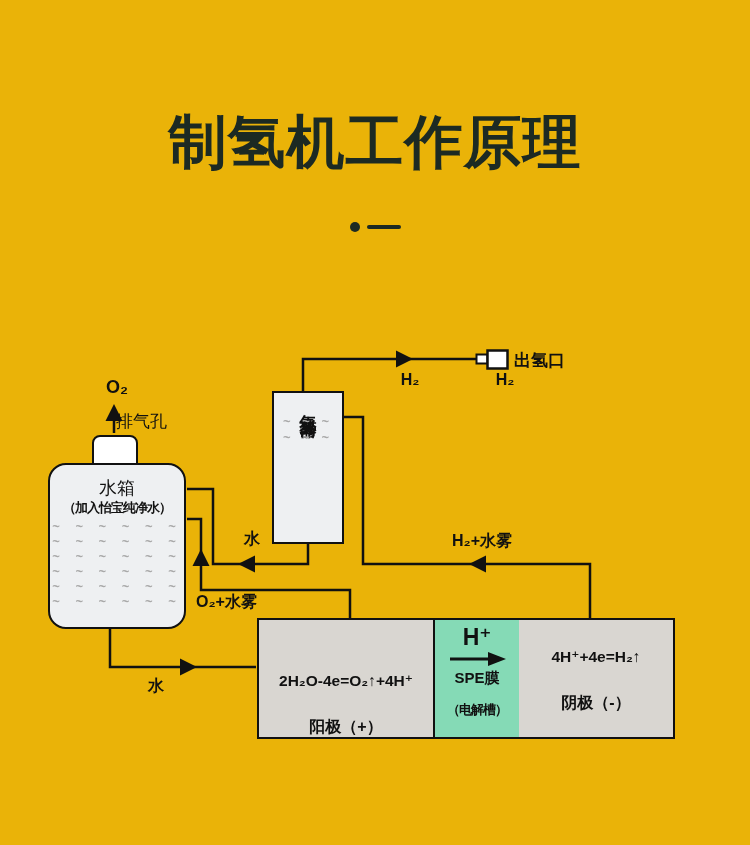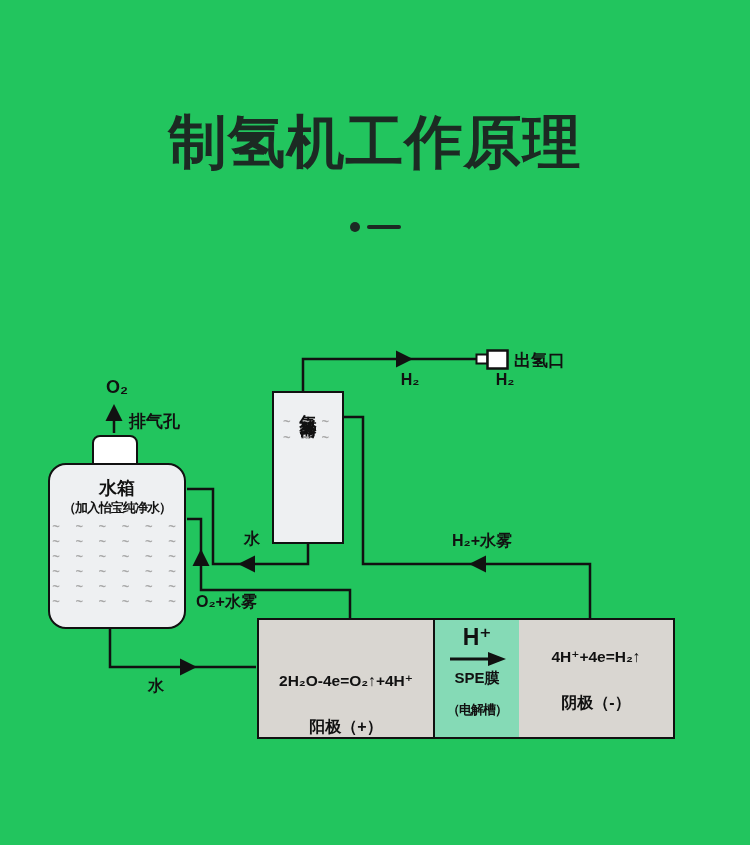--- a/index.html
+++ b/index.html
@@ -1,45 +1,45 @@
 <!DOCTYPE html>
 <html><head>
 <meta charset="utf-8">
 <style>
   html,body{margin:0;padding:0;background:#fff;}
-  .stage{position:relative;width:750px;height:845px;background:#22c55e;overflow:hidden;
+  .stage{position:relative;width:750px;height:845px;background:#eab308;overflow:hidden;
          font-family:"Liberation Sans","DejaVu Sans",sans-serif;color:#111;}
   .title{position:absolute;top:104px;left:0;right:0;text-align:center;
          font-size:58px;font-weight:900;letter-spacing:1px;color:#1c2a23;}
   .divider{position:absolute;top:222px;left:0;right:0;display:flex;
            justify-content:center;align-items:center;gap:7px;}
   .divider .dot{width:10px;height:10px;border-radius:50%;background:#1c2a23;}
   .divider .dash{width:34px;height:4px;border-radius:2px;background:#1c2a23;}
 
   svg.wires{position:absolute;left:0;top:0;}
 
   .box{position:absolute;box-sizing:border-box;border:2.5px solid #111;background:#eef0f2;}
 
   .separator-box{left:272px;top:391px;width:72px;height:153px;
                  display:flex;flex-direction:column;align-items:center;padding-top:7px;}
   .separator-name{writing-mode:vertical-rl;text-orientation:upright;
                   font-weight:700;font-size:17px;letter-spacing:2px;line-height:1;}
   .sep-waves{color:#a9a9a9;font-weight:700;font-size:13px;line-height:16px;letter-spacing:4px;margin-top:4px;}
 
   .tank{left:48px;top:463px;width:138px;height:166px;border-radius:18px;
         text-align:center;padding-top:13px;}
-  .tank-name{font-size:18px;font-weight:700;line-height:20px;text-align:center;}
+  .tank-name{font-size:18px;font-weight:400;line-height:20px;text-align:center;}
   .tank-sub{font-size:13px;font-weight:700;line-height:16px;margin-top:2px;letter-spacing:-1px;}
   .tank-waves{margin-top:3px;color:#a9a9a9;font-weight:700;font-size:13px;line-height:15px;letter-spacing:6px;}
 
   .vent-cap{left:92px;top:435px;width:46px;height:30px;background:#ffffff;
             border-radius:8px 8px 2px 2px;}
   .o2-label{position:absolute;left:117px;top:377px;transform:translateX(-50%);
             font-weight:700;font-size:18px;}
-  .vent-label{position:absolute;left:129px;top:410px;font-weight:700;font-size:17px;}
+  .vent-label{position:absolute;left:116px;top:410px;font-weight:400;font-size:17px;}
 
   .cell{position:absolute;left:257px;top:618px;width:418px;height:121px;
         box-sizing:border-box;border:2.5px solid #111;display:flex;}
   .cell-section{box-sizing:border-box;display:flex;flex-direction:column;align-items:center;}
   .anode{width:176px;background:#d9d6d1;border-right:2.5px solid #111;padding-top:52px;}
   .membrane{width:84px;background:#85dab6;padding-top:5px;}
   .cathode{flex:1;background:#d9d6d1;padding-top:28px;}
   .equation{font-weight:700;font-size:15.5px;white-space:nowrap;}
   .electrode-label{font-weight:700;font-size:16px;margin-top:27px;}
   .ion{font-weight:900;font-size:23px;line-height:25px;}

